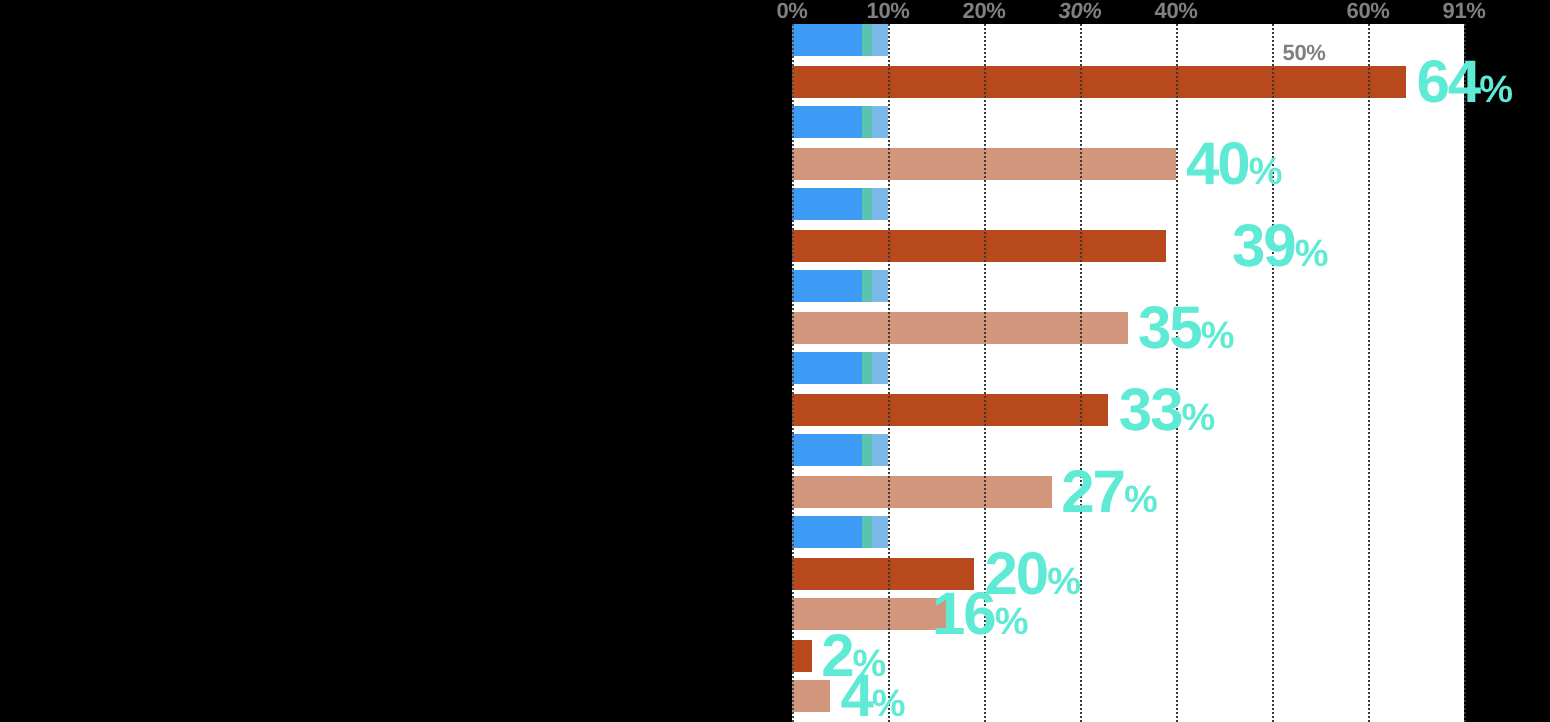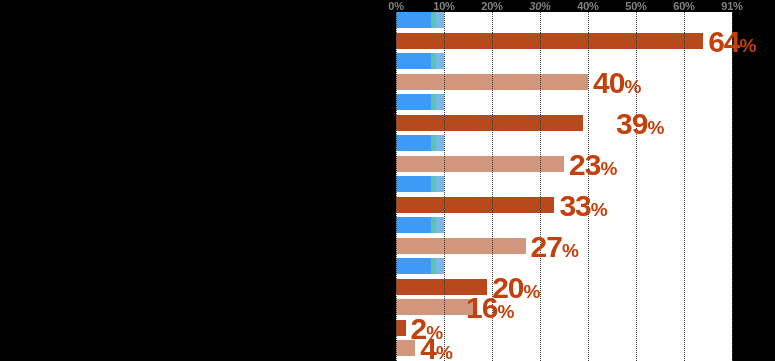--- a/index.html
+++ b/index.html
@@ -79,21 +79,21 @@
     display:flex;
   }
   .seg{height:100%;}
   .seg.blue{background:#3d9bf5;}
   .seg.teal{background:#5bc4b0;}
   .seg.lightblue{background:#79b8e8;}
   
   .value-label{
     position:absolute;
     font-weight:bold;
-    color:#c2410c;
+    color:#5eead4;
     white-space:nowrap;
     line-height:1;
   }
   .value-label .num{
     font-size:30px;
     letter-spacing:-1px;
   }
   .value-label .pct{
     font-size:19px;
     letter-spacing:-0.5px;
@@ -164,33 +164,33 @@
         <div class="gridline" style="left: 240px;"></div>
         <div class="gridline" style="left: 288px;"></div>
         <div class="gridline" style="left: 336px;"></div>
       </div>
   </div>
 
   <div id="labels-layer">
       <div class="value-label" style="left: 708.2px; top: 26.5px;"><span class="num">64</span><span class="pct">%</span></div>
       <div class="value-label" style="left: 593px; top: 67.5px;"><span class="num">40</span><span class="pct">%</span></div>
       <div class="value-label" style="left: 616px; top: 108.5px;"><span class="num">39</span><span class="pct">%</span></div>
-      <div class="value-label" style="left: 569px; top: 149.5px;"><span class="num">23</span><span class="pct">%</span></div>
+      <div class="value-label" style="left: 569px; top: 149.5px;"><span class="num">35</span><span class="pct">%</span></div>
       <div class="value-label" style="left: 559.4px; top: 190.5px;"><span class="num">33</span><span class="pct">%</span></div>
       <div class="value-label" style="left: 530.6px; top: 231.5px;"><span class="num">27</span><span class="pct">%</span></div>
       <div class="value-label" style="left: 492.2px; top: 272.5px;"><span class="num">20</span><span class="pct">%</span></div>
       <div class="value-label" style="left: 466px; top: 293px;"><span class="num">16</span><span class="pct">%</span></div>
       <div class="value-label" style="left: 410.6px; top: 313.5px;"><span class="num">2</span><span class="pct">%</span></div>
       <div class="value-label" style="left: 420.2px; top: 334px;"><span class="num">4</span><span class="pct">%</span></div>
     </div>
 
   <div class="axis" id="axis-layer">
       <div class="tick-label" style="left: 396px;">0%</div>
       <div class="tick-label" style="left: 444px;">10%</div>
       <div class="tick-label" style="left: 492px;">20%</div>
       <div class="tick-label" style="left: 540px; font-style: italic;">30%</div>
       <div class="tick-label" style="left: 588px;">40%</div>
-      <div class="tick-label" style="left: 636px;">50%</div>
+      <div class="tick-label" style="left: 652px; margin-top: 21px;">50%</div>
       <div class="tick-label" style="left: 684px;">60%</div>
       <div class="tick-label" style="left: 732px;">91%</div>
     </div>
 
 </div>
 
 </body></html>

